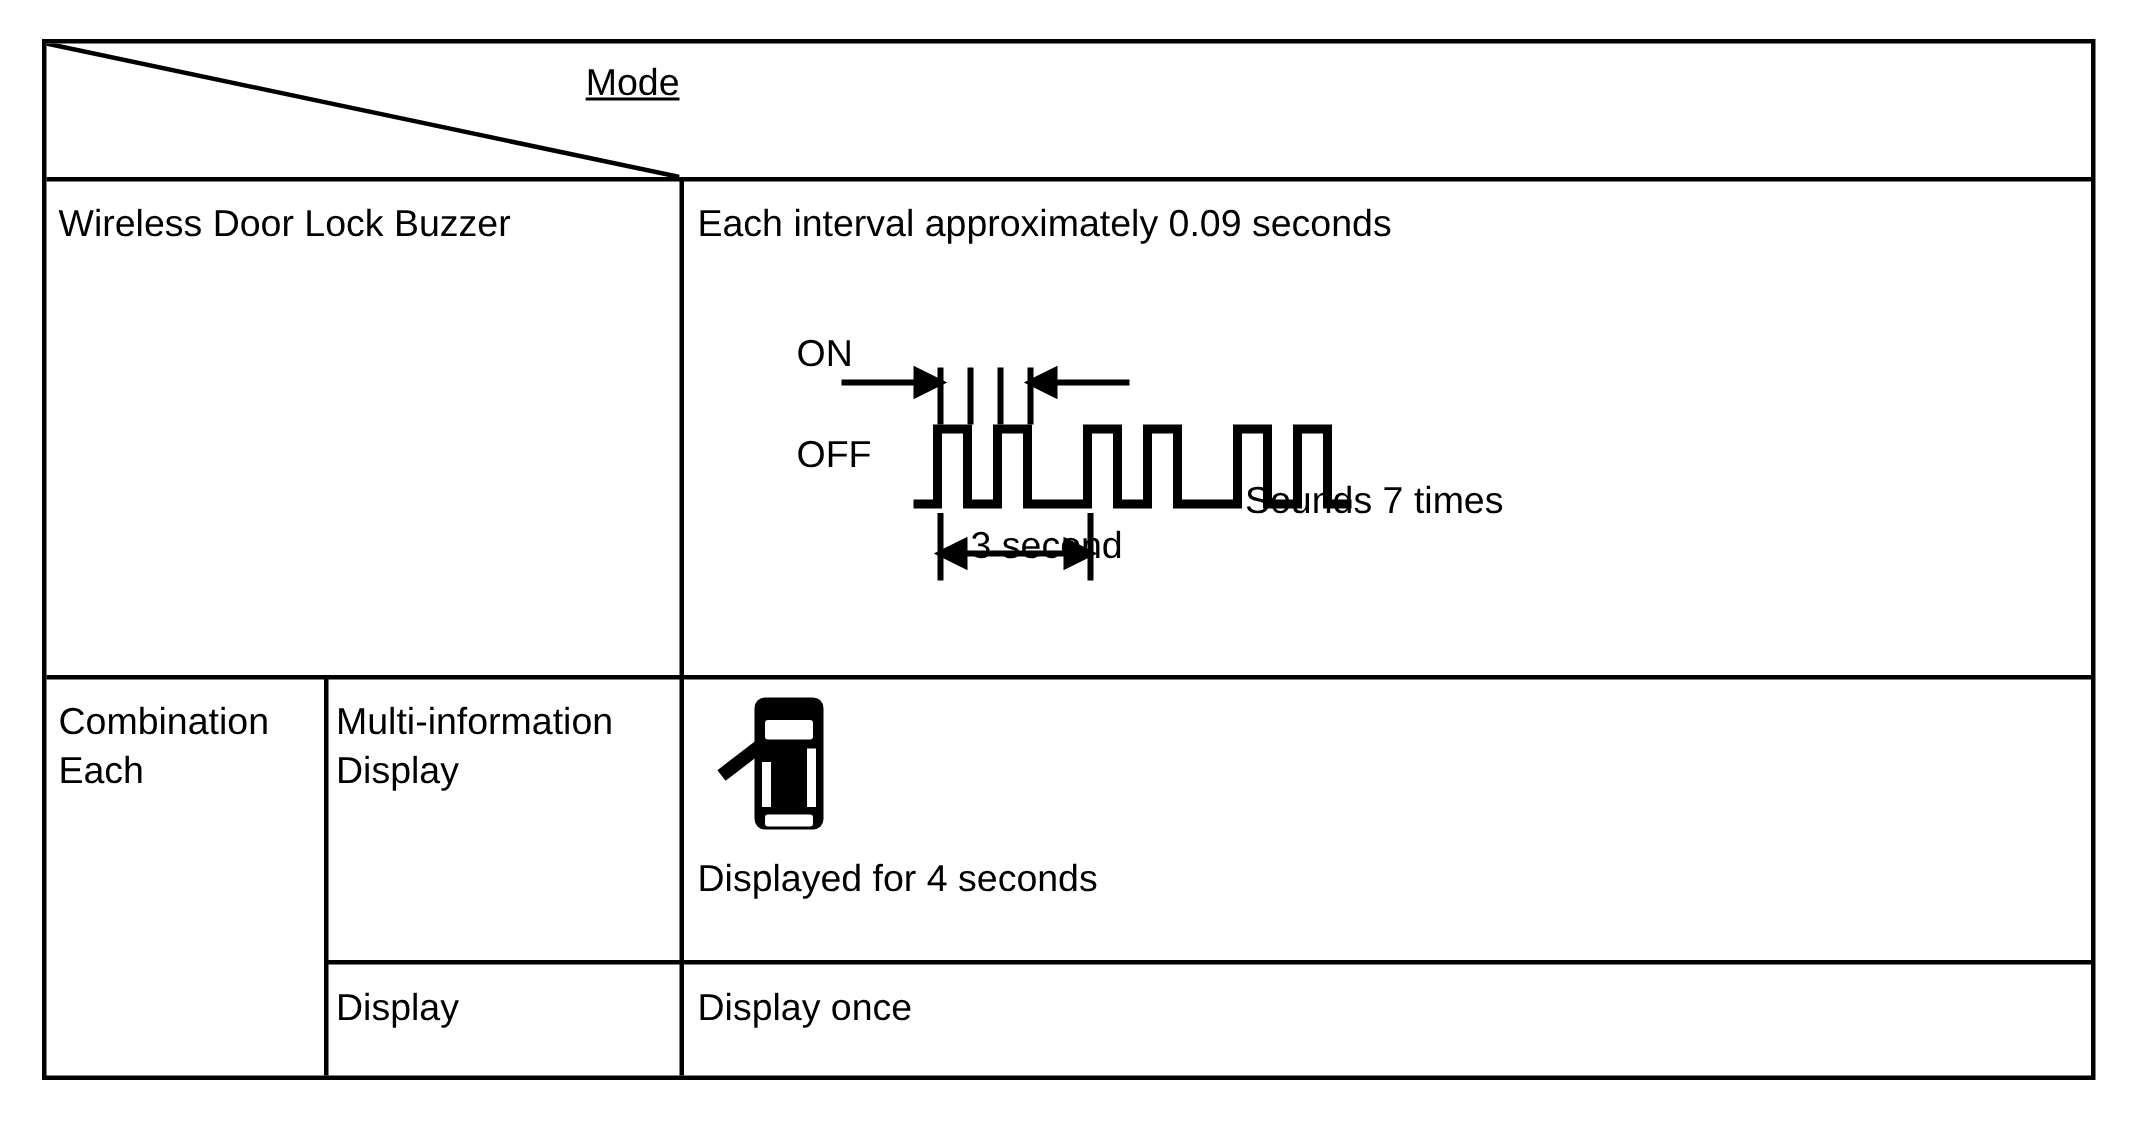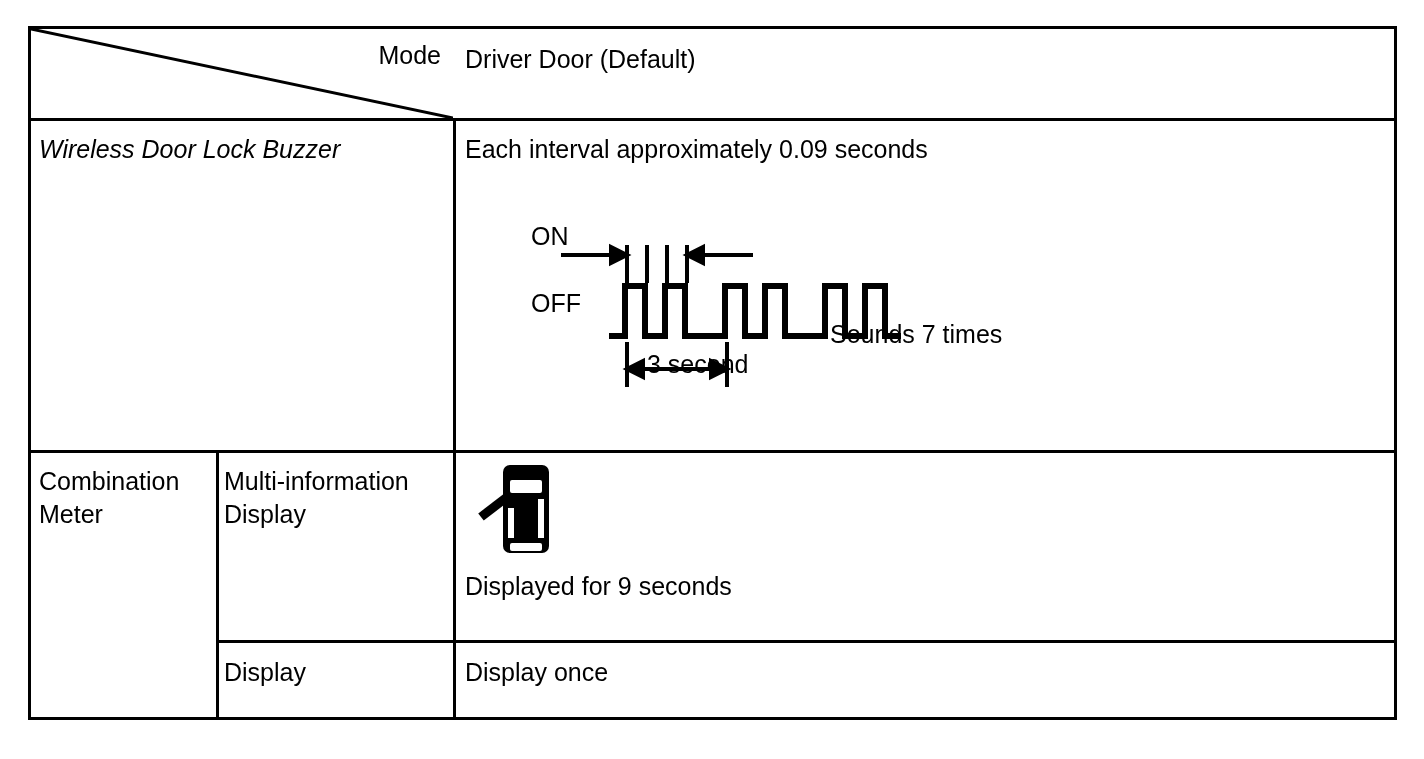--- a/index.html
+++ b/index.html
@@ -79,45 +79,46 @@
     height: 89px;
   }
   .corner-diagonal {
     position: absolute;
     left: 0; top: 0;
     width: 100%;
     height: 100%;
   }
   .corner-label {
     position: absolute;
-    right: 12px;
+    right: 0;
     top: 12px;
     font-size: 25px;
     line-height: 1.15;
     white-space: nowrap;
+    text-decoration: underline;
   }
 
   .header-value {
     position: absolute;
     left: 434px;
     top: 16px;
     font-size: 25px;
     line-height: 1.15;
     white-space: nowrap;
   }
 
   
   .cell-text {
     position: absolute;
     font-size: 25px;
     line-height: 1.30;
     white-space: pre-line;
   }
 
-  .t-wireless    { left: 8px;   top: 104px; font-style: italic; }
+  .t-wireless    { left: 8px;   top: 104px; }
   .t-interval    { left: 434px; top: 104px; }
   .t-combination { left: 8px;   top: 436px; width: 170px; }
   .t-multiinfo   { left: 193px; top: 436px; width: 220px; }
   .t-displayed   { left: 434px; top: 541px; }
   .t-buzzer      { left: 193px; top: 627px; }
   .t-sounds-once { left: 434px; top: 627px; }
 
   
   .waveform-wrap {
     position: absolute;
@@ -162,21 +163,20 @@
     <div class="vrule c-main"></div>
     <div class="vrule c-sub"></div>
 
     <div class="corner-cell">
       <svg class="corner-diagonal" viewBox="0 0 422 89" preserveAspectRatio="none">
         <line x1="0" y1="0" x2="422" y2="89" stroke="#000" stroke-width="3"></line>
       </svg>
       <div class="corner-label">Mode</div>
     </div>
 
-    <div class="header-value">Driver Door (Default)</div>
 
     <div class="cell-text t-wireless">Wireless Door Lock Buzzer</div>
 
     <div class="cell-text t-interval">Each interval approximately 0.09 seconds</div>
 
     <div class="waveform-wrap">
 
       <div class="wf-label wf-on">ON</div>
 
       <div class="wf-label wf-off">OFF</div>
@@ -218,39 +218,39 @@
         </g>
 
         <g stroke="#000" stroke-width="4" fill="#000">
           <line x1="172" y1="172" x2="260" y2="172"></line>
           <polygon points="166,172 182,164 182,180"></polygon>
           <polygon points="266,172 250,164 250,180"></polygon>
         </g>
       </svg>
     </div>
 
-    <div class="cell-text t-combination">Combination Meter</div>
+    <div class="cell-text t-combination">Combination Each</div>
 
     <div class="cell-text t-multiinfo">Multi-information Display</div>
 
     <svg class="vehicle-icon" viewBox="0 0 110 110">
 
       <rect x="36" y="12" width="46" height="88" rx="7" ry="7" fill="#000"></rect>
 
       <rect x="43" y="27" width="32" height="13" rx="2" ry="2" fill="#fff"></rect>
 
       <rect x="41" y="55" width="6" height="30" fill="#fff"></rect>
 
       <rect x="71" y="46" width="6" height="39" fill="#fff"></rect>
 
       <rect x="43" y="90" width="32" height="8" rx="2" ry="2" fill="#fff"></rect>
 
       <path d="M 40,44 L 14,64" stroke="#000" stroke-width="9" stroke-linecap="butt" fill="none"></path>
     </svg>
 
-    <div class="cell-text t-displayed">Displayed for 9 seconds</div>
+    <div class="cell-text t-displayed">Displayed for 4 seconds</div>
 
     <div class="cell-text t-buzzer">Display</div>
 
     <div class="cell-text t-sounds-once">Display once</div>
 
   </div>
 </div>
 
 </body></html>

